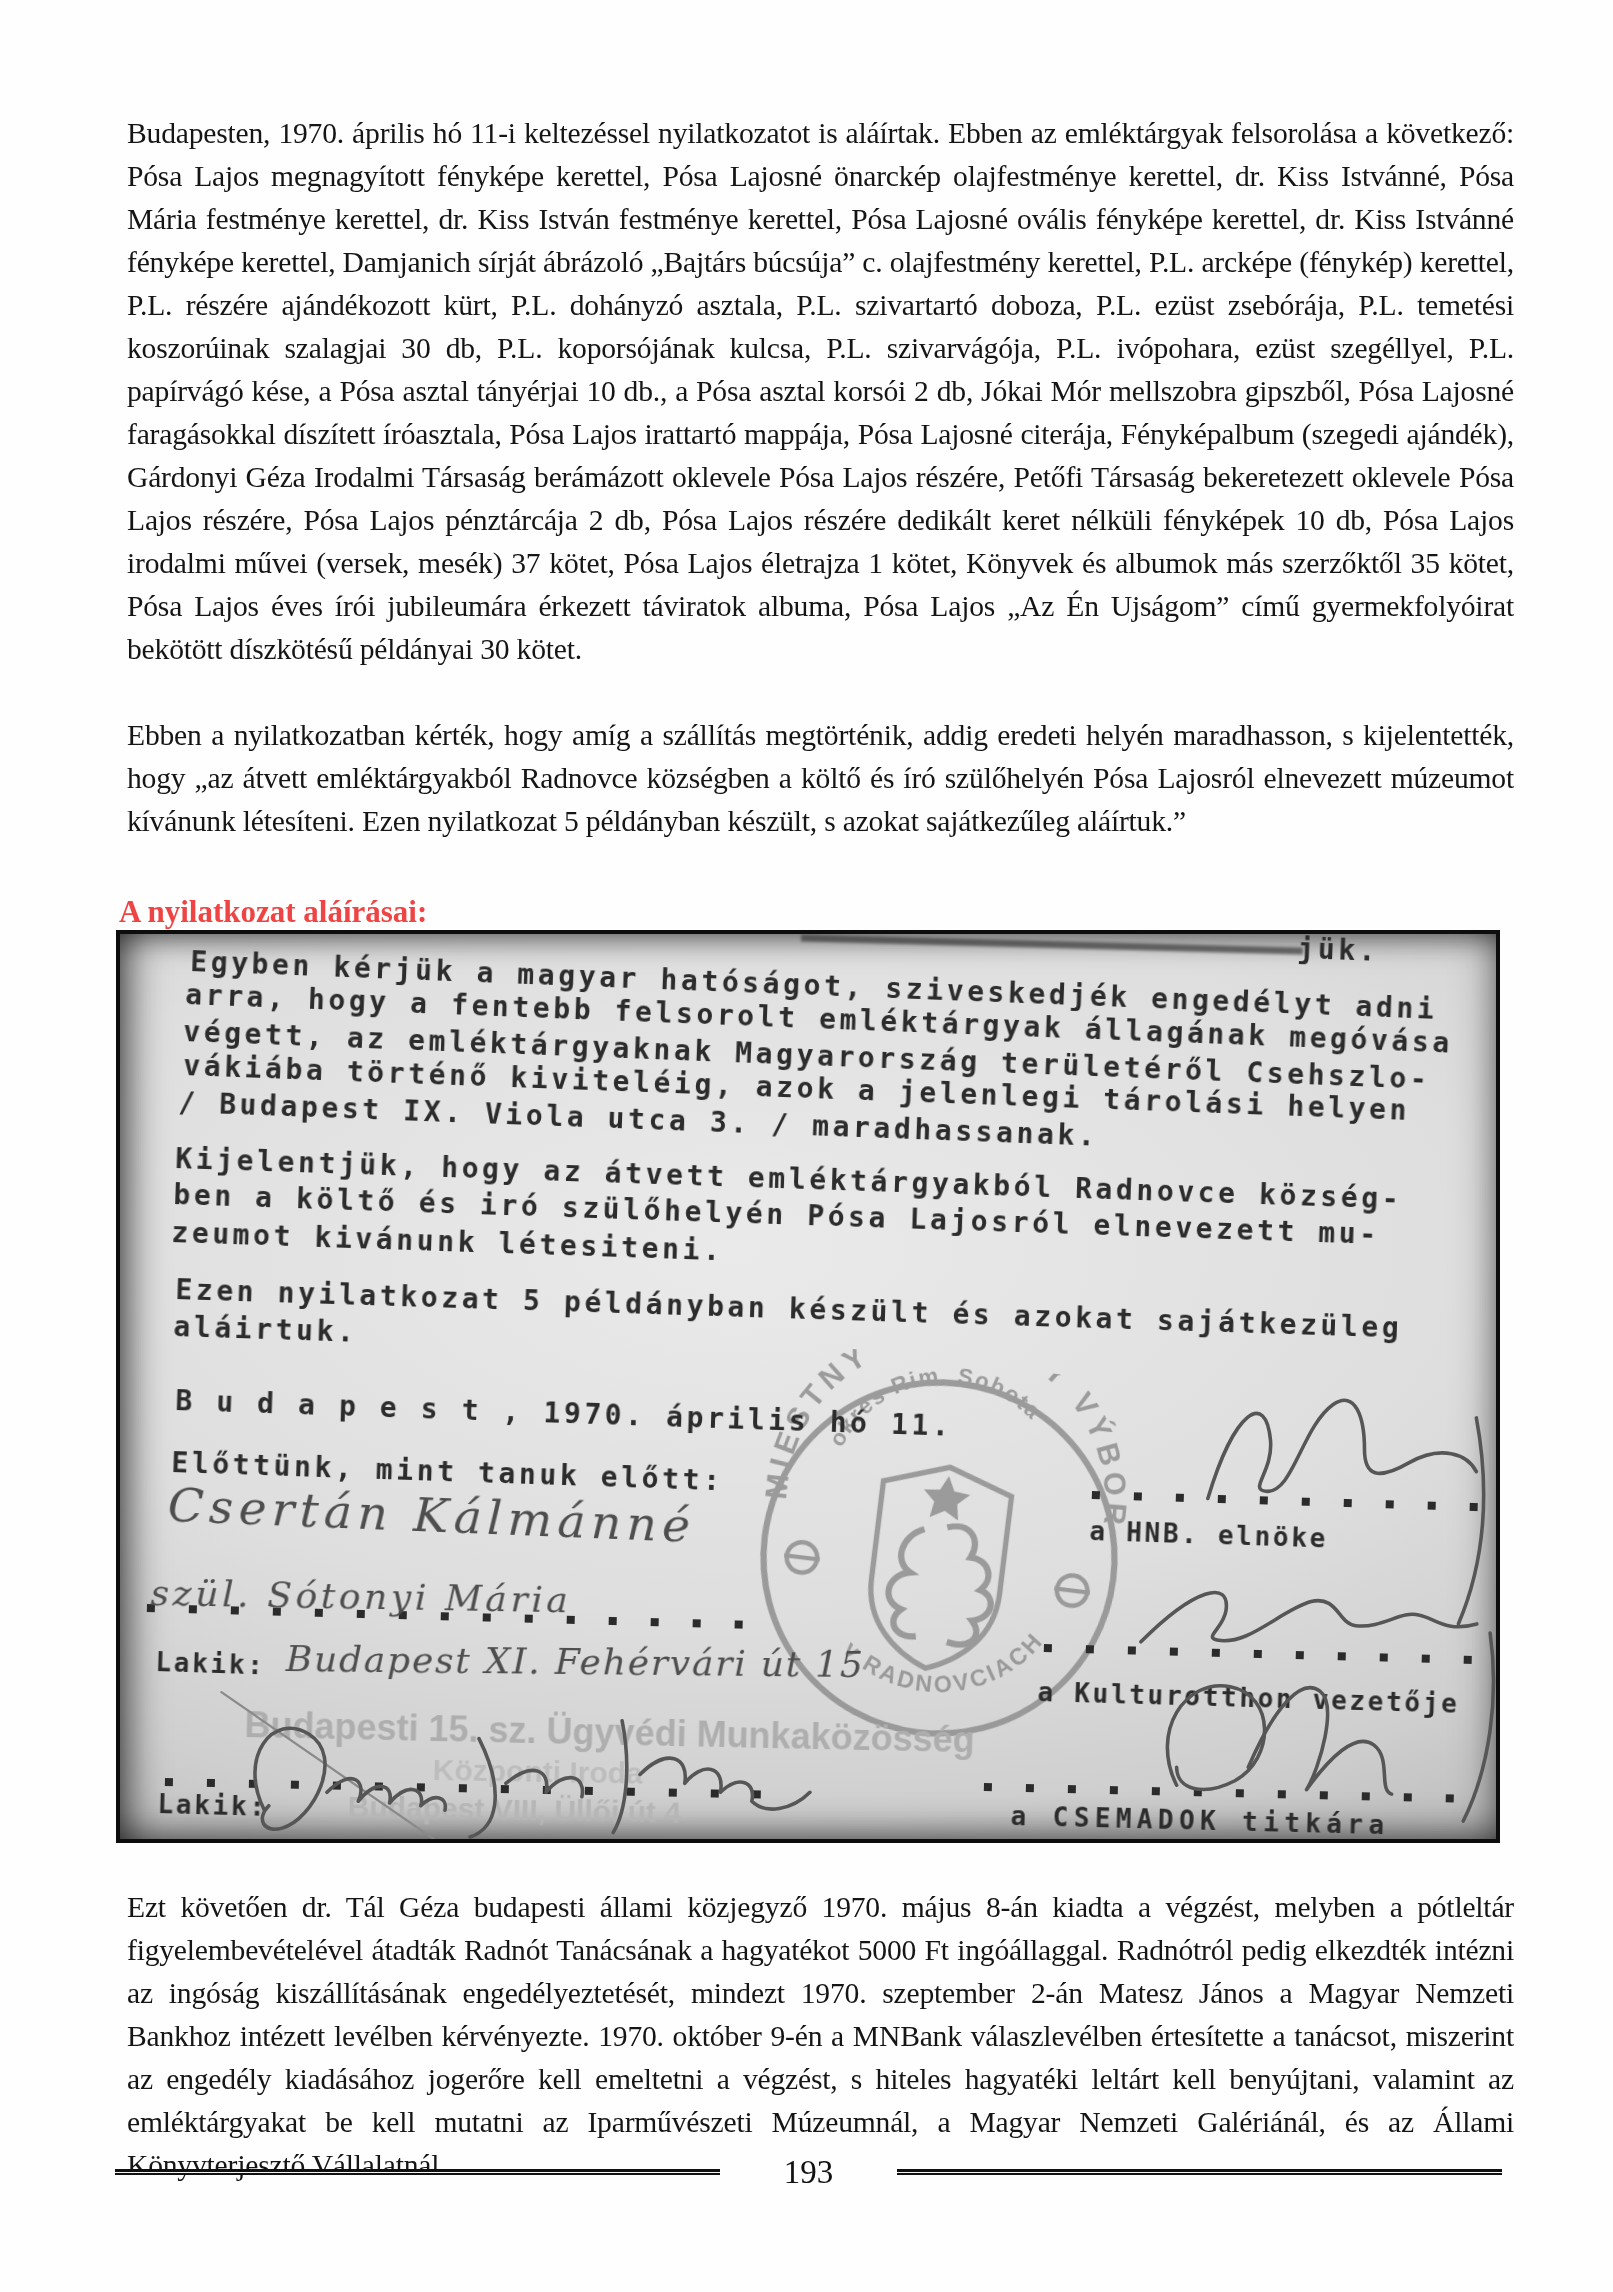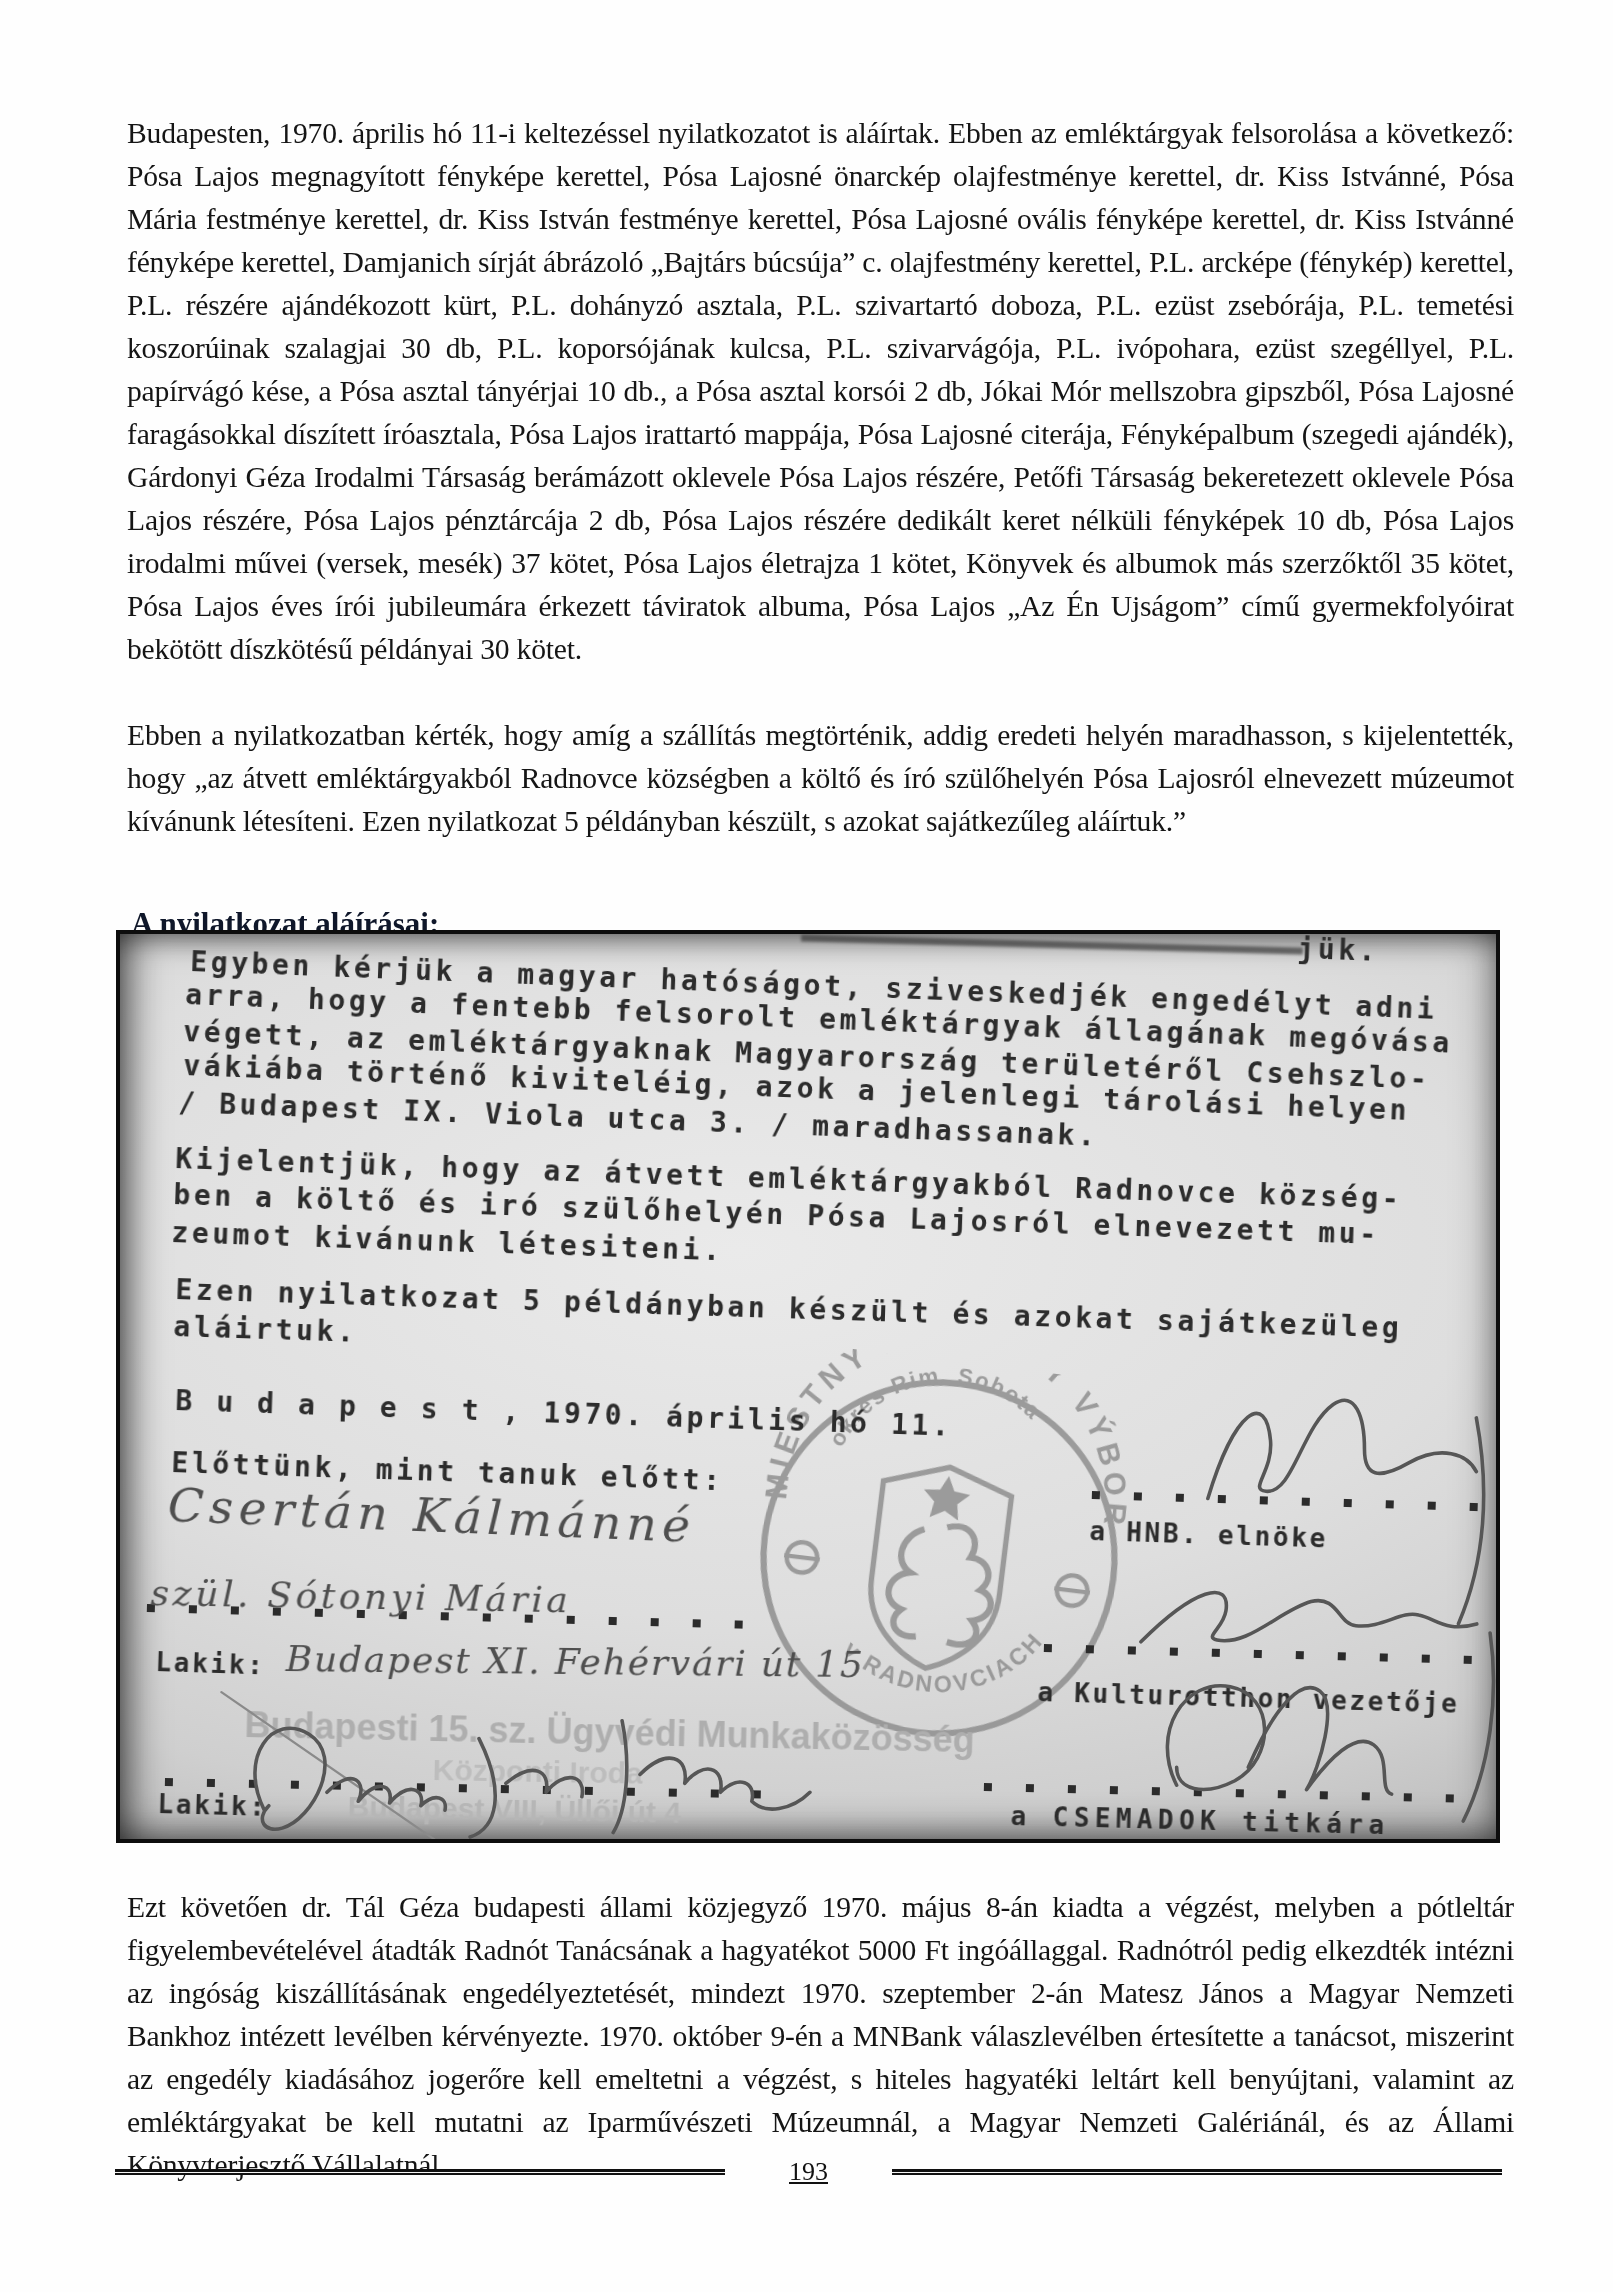--- a/index.html
+++ b/index.html
@@ -1,20 +1,20 @@
 <!DOCTYPE html>
 <html style="font-size:14.3px"><head>
 <meta charset="utf-8">
 <style>
   html,body{margin:0;padding:0;background:#ffffff;}
   #page{position:relative;width:1614px;height:2293px;background:#fefefe;overflow:hidden;
         font-family:"Liberation Serif",serif;color:#141414;}
   .print{position:absolute;left:115px;width:1387px;margin:12px;font-size:29.6px;line-height:43px;
          text-align:justify;letter-spacing:-0.2px;color:#151515;}
-  .heading{position:absolute;left:115px;top:890px;margin:16px;font-size:31px;font-weight:700;color:#0f172a;}
+  .heading{position:absolute;left:115px;top:890px;margin:4px;font-size:31px;font-weight:700;color:#ef4444;}
   
   .scan{position:absolute;left:116px;top:930px;width:1384px;height:913px;box-sizing:border-box;
         border:4.5px solid #0d0d0d;overflow:hidden;
         background:radial-gradient(ellipse 120% 90% at 45% 35%, #eaeaea 0%, #dedede 45%, #cfcfcf 70%, #b9b9b9 88%, #a6a6a6 100%);
         box-shadow:inset 27px 0 36px -16px rgba(0,0,0,.55), inset -22.4px 0 40px -18px rgba(0,0,0,.35),
                    inset 0 19.7px 31px -16px rgba(0,0,0,.5), inset 0 -22.4px 36px -16px rgba(0,0,0,.45);}
   .typed{position:absolute;font-family:"DejaVu Sans Mono",monospace;font-weight:700;font-size:28px;
          letter-spacing:3.6px;color:#2c2c2c;white-space:nowrap;transform-origin:left top;
          filter:blur(0.3px);z-index:3;}
   .typed.small{font-size:26px;letter-spacing:2.7px;}
@@ -27,21 +27,21 @@
   .sig-svg{position:absolute;z-index:5;filter:blur(0.4px);}
   .sig-svg path{fill:none;stroke:#565656;stroke-width:4;stroke-linecap:round;stroke-linejoin:round;}
   .sig-svg path.pencil{stroke:#8a8a8a;stroke-width:2.5;}
   .round-stamp{position:absolute;left:622px;top:427px;width:394px;height:394px;color:#8f8f8f;
         opacity:.85;transform:rotate(7deg);filter:blur(0.5px);z-index:1;}
   .streak{position:absolute;left:681px;top:7.2px;width:502px;height:7.2px;background:#3a3a3a;
         opacity:.7;filter:blur(1.8px);transform:rotate(1.5deg);z-index:2;}
   
   .footer{position:absolute;left:115px;top:2157px;width:1387px;display:flex;align-items:center;}
   .rule{flex:1;height:6.3px;background:linear-gradient(#111 0 2.7px,#f4f4f4 2.7px 3.6px,#111 3.6px 6.3px);}
-  .pagenum{margin:0 64px;font-size:26px;color:#111;line-height:30px;text-decoration:underline;}
+  .pagenum{margin:0 64px;font-size:33px;color:#111;line-height:30px;}
 </style>
 </head>
 <body>
 
 <div id="page">
 
   <p class="print" style="top:100px;">Budapesten, 1970. április hó 11-i keltezéssel nyilatkozatot is aláírtak. Ebben az emléktárgyak felsorolása a következő: Pósa Lajos megnagyított fényképe kerettel, Pósa Lajosné önarckép olajfestménye kerettel, dr. Kiss Istvánné, Pósa Mária festménye kerettel, dr. Kiss István festménye kerettel, Pósa Lajosné ovális fényképe kerettel, dr. Kiss Istvánné fényképe kerettel, Damjanich sírját ábrázoló „Bajtárs búcsúja” c. olajfestmény kerettel, P.L. arcképe (fénykép) kerettel, P.L. részére ajándékozott kürt, P.L. dohányzó asztala, P.L. szivartartó doboza, P.L. ezüst zsebórája, P.L. temetési koszorúinak szalagjai 30 db, P.L. koporsójának kulcsa, P.L. szivarvágója, P.L. ivópohara, ezüst szegéllyel, P.L. papírvágó kése, a Pósa asztal tányérjai 10 db., a Pósa asztal korsói 2 db, Jókai Mór mellszobra gipszből, Pósa Lajosné faragásokkal díszített íróasztala, Pósa Lajos irattartó mappája, Pósa Lajosné citerája, Fényképalbum (szegedi ajándék), Gárdonyi Géza Irodalmi Társaság berámázott oklevele Pósa Lajos részére, Petőfi Társaság bekeretezett oklevele Pósa Lajos részére, Pósa Lajos pénztárcája 2 db, Pósa Lajos részére dedikált keret nélküli fényképek 10 db, Pósa Lajos irodalmi művei (versek, mesék) 37 kötet, Pósa Lajos életrajza 1 kötet, Könyvek és albumok más szerzőktől 35 kötet, Pósa Lajos éves írói jubileumára érkezett táviratok albuma, Pósa Lajos „Az Én Ujságom” című gyermekfolyóirat bekötött díszkötésű példányai 30 kötet.</p>
   <p class="print" style="top:702px;">Ebben a nyilatkozatban kérték, hogy amíg a szállítás megtörténik, addig eredeti helyén maradhasson, s kijelentették, hogy „az átvett emléktárgyakból Radnovce községben a költő és író szülőhelyén Pósa Lajosról elnevezett múzeumot kívánunk létesíteni. Ezen nyilatkozat 5 példányban készült, s azokat sajátkezűleg aláírtuk.”</p>
 
   <h2 class="heading">A nyilatkozat aláírásai:</h2>

